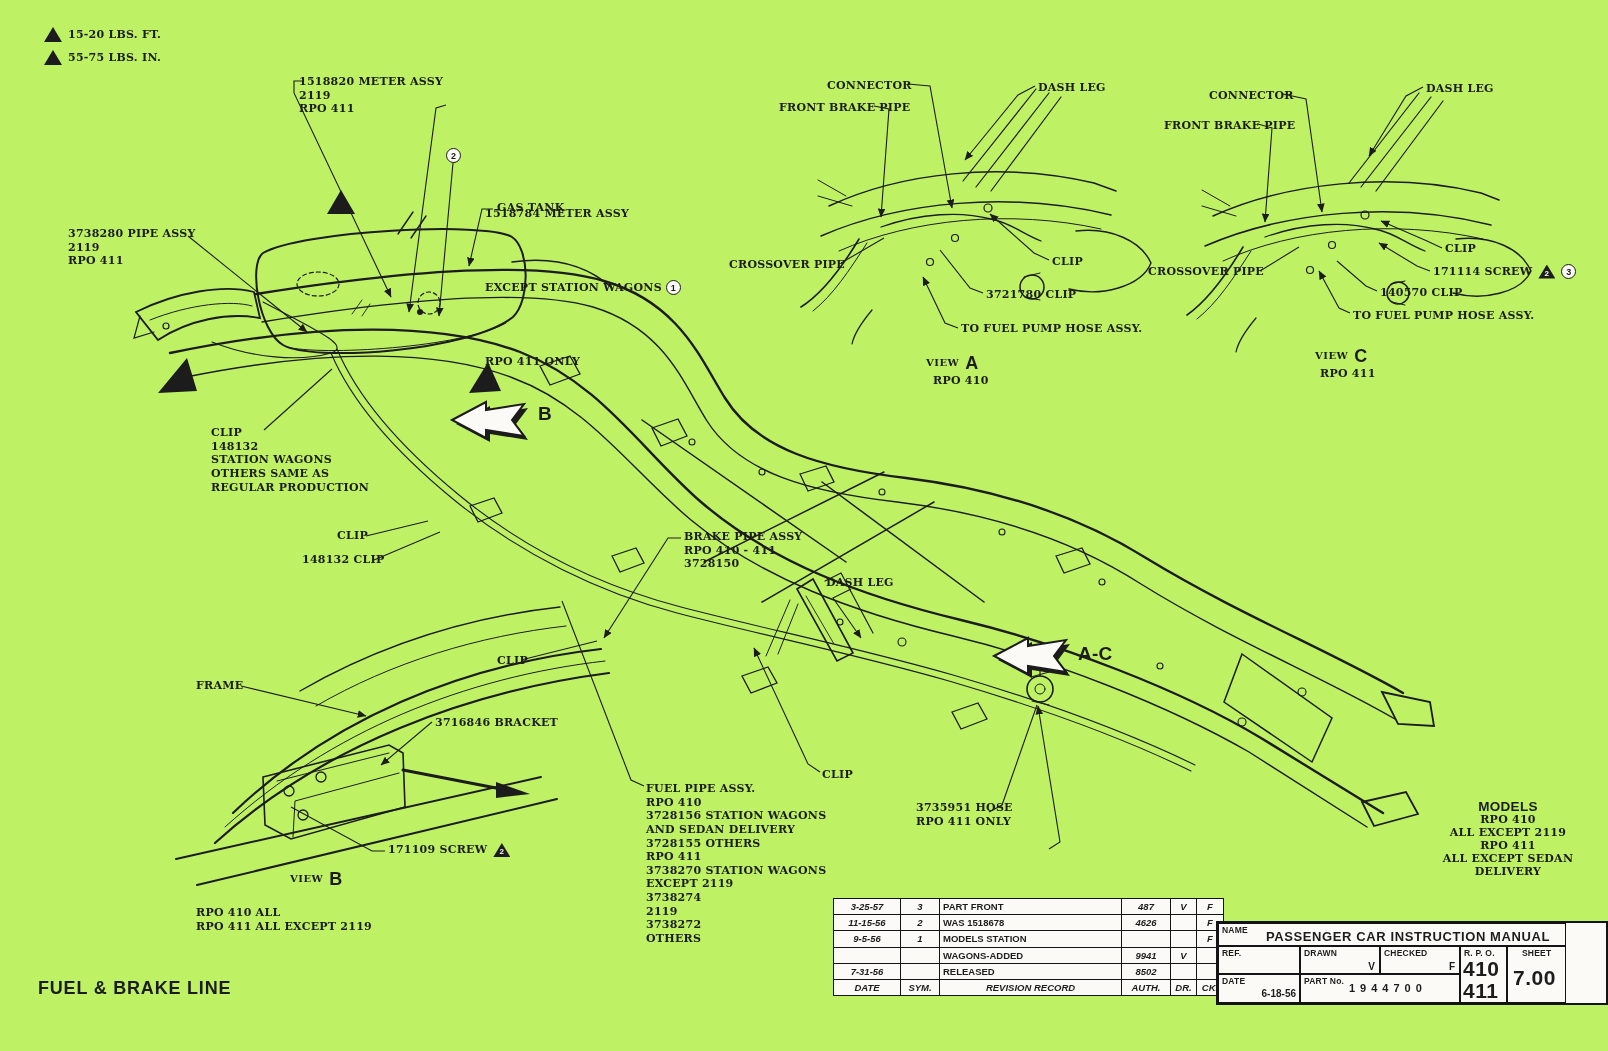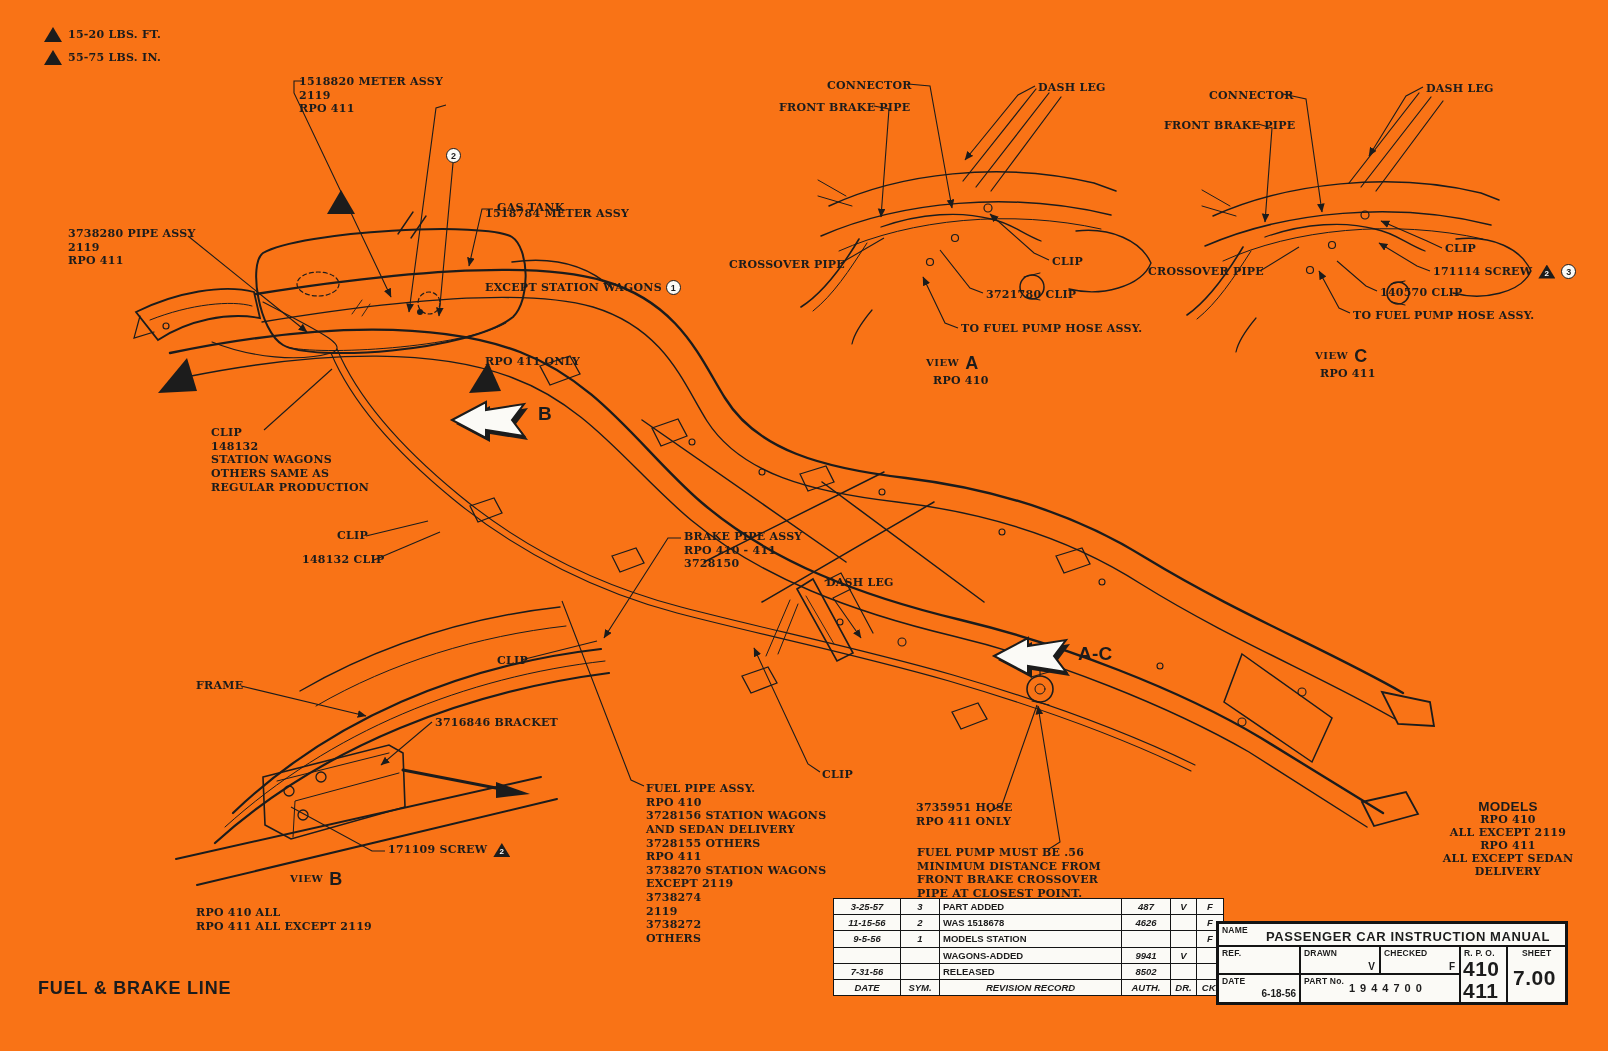--- a/index.html
+++ b/index.html
@@ -1,16 +1,16 @@
 <!DOCTYPE html>
 <html><head>
 <meta charset="utf-8">
 <style>
   html,body{margin:0;padding:0;background:#e8e8e4;}
-  .stage{position:relative;width:1608px;height:1051px;background:#f97316;overflow:hidden;
+  .stage{position:relative;width:1608px;height:1051px;background:#bef264;overflow:hidden;
          font-family:"DejaVu Serif",serif;color:#1c1c1c;}
   .stage svg{position:absolute;left:0;top:0;z-index:1;}
   .lbl{position:absolute;z-index:2;font-weight:700;font-size:11px;line-height:1.24;
        letter-spacing:.25px;white-space:pre-line;}
   .lbl-line{font-weight:700;font-size:11px;line-height:1.24;letter-spacing:.25px;margin-top:46px;}
   .flexrow{display:flex;align-items:center;gap:6px;}
   .tri-icon{display:inline-block;width:0;height:0;border-left:9px solid transparent;
             border-right:9px solid transparent;border-bottom:15px solid #1c1c1c;}
   .tri-n{position:relative;display:inline-block;width:17px;height:14px;background:#1c1c1c;
          clip-path:polygon(50% 0,0 100%,100% 100%);color:#fff;font-family:"Liberation Sans",sans-serif;
@@ -25,21 +25,21 @@
   .models .m-title{font-family:Liberation Sans, sans-serif;font-weight:700;font-size:13.5px;letter-spacing:.3px;}
   .models .m-line{font-weight:700;font-size:11px;line-height:1.18;letter-spacing:.25px;}
   .big-title{position:absolute;z-index:2;left:38px;top:978px;font-family:"Liberation Sans",sans-serif;
              font-weight:700;font-size:18px;letter-spacing:.8px;}
   
   .revtable{position:absolute;z-index:2;left:833px;top:898px;border-collapse:collapse;background:#fbfaf6;}
   .revtable td{border:1.6px solid #141414;font-family:"Liberation Sans",sans-serif;font-weight:700;
                font-size:9.5px;padding:0 3px;height:15.2px;white-space:nowrap;}
   .revtable td.c{text-align:center;font-style:italic;}
   
-  .nameblock{position:absolute;z-index:2;left:1216px;top:921px;width:352px;height:84px;
+  .nameblock{position:absolute;z-index:2;left:1216px;top:921px;width:392px;height:84px;
              border:2px solid #141414;background:#fbfaf6;box-sizing:border-box;
              font-family:"Liberation Sans",sans-serif;font-weight:700;}
   .nb-cell{position:absolute;box-sizing:border-box;border:1.2px solid #141414;}
   .nb-tag{position:absolute;left:3px;top:1px;font-size:8.5px;letter-spacing:.2px;}
   .nb-big{font-size:21px;letter-spacing:.5px;line-height:1;}
 </style>
 </head>
 <body>
 
 <div class="stage">
@@ -256,24 +256,20 @@
 3728155 OTHERS
 RPO 411
 3738270 STATION WAGONS
 EXCEPT 2119
 3738274
 2119
 3738272
 OTHERS</div>
   <div class="lbl" style="left:916px;top:801px">3735951 HOSE
 RPO 411 ONLY</div>
-  <div class="lbl" style="left:917px;top:846px">FUEL PUMP MUST BE .56
-MINIMUM DISTANCE FROM
-FRONT BRAKE CROSSOVER
-PIPE AT CLOSEST POINT.</div>
   <div class="lbl arrow-letter" style="left:538px;top:402px">B</div>
   <div class="lbl arrow-letter" style="left:1078px;top:642px">A-C</div>
 
   <div class="lbl" style="left:827px;top:79px">CONNECTOR</div>
   <div class="lbl" style="left:1038px;top:81px">DASH LEG</div>
   <div class="lbl" style="left:779px;top:101px">FRONT BRAKE PIPE</div>
   <div class="lbl" style="left:729px;top:258px">CROSSOVER PIPE</div>
   <div class="lbl" style="left:1052px;top:255px">CLIP</div>
   <div class="lbl" style="left:986px;top:288px">3721780 CLIP</div>
   <div class="lbl" style="left:961px;top:322px">TO FUEL PUMP HOSE ASSY.</div>
@@ -323,21 +319,21 @@
     <div class="m-line">DELIVERY</div>
   </div>
 
   <div class="big-title">FUEL &amp; BRAKE LINE</div>
 
   <table class="revtable">
     <tbody>
         <tr>
       <td class="c" style="width:60px">3-25-57</td>
       <td class="c" style="width:32px">3</td>
-      <td style="width:175px">PART ADDED</td>
+      <td style="width:175px">PART FRONT</td>
       <td class="c" style="width:42px">487</td>
       <td class="c" style="width:19px">V</td>
       <td class="c" style="width:20px">F</td>
     </tr>
     <tr>
       <td class="c">11-15-56</td>
       <td class="c">2</td>
       <td>WAS 1518678</td>
       <td class="c">4626</td>
       <td class="c"></td>

